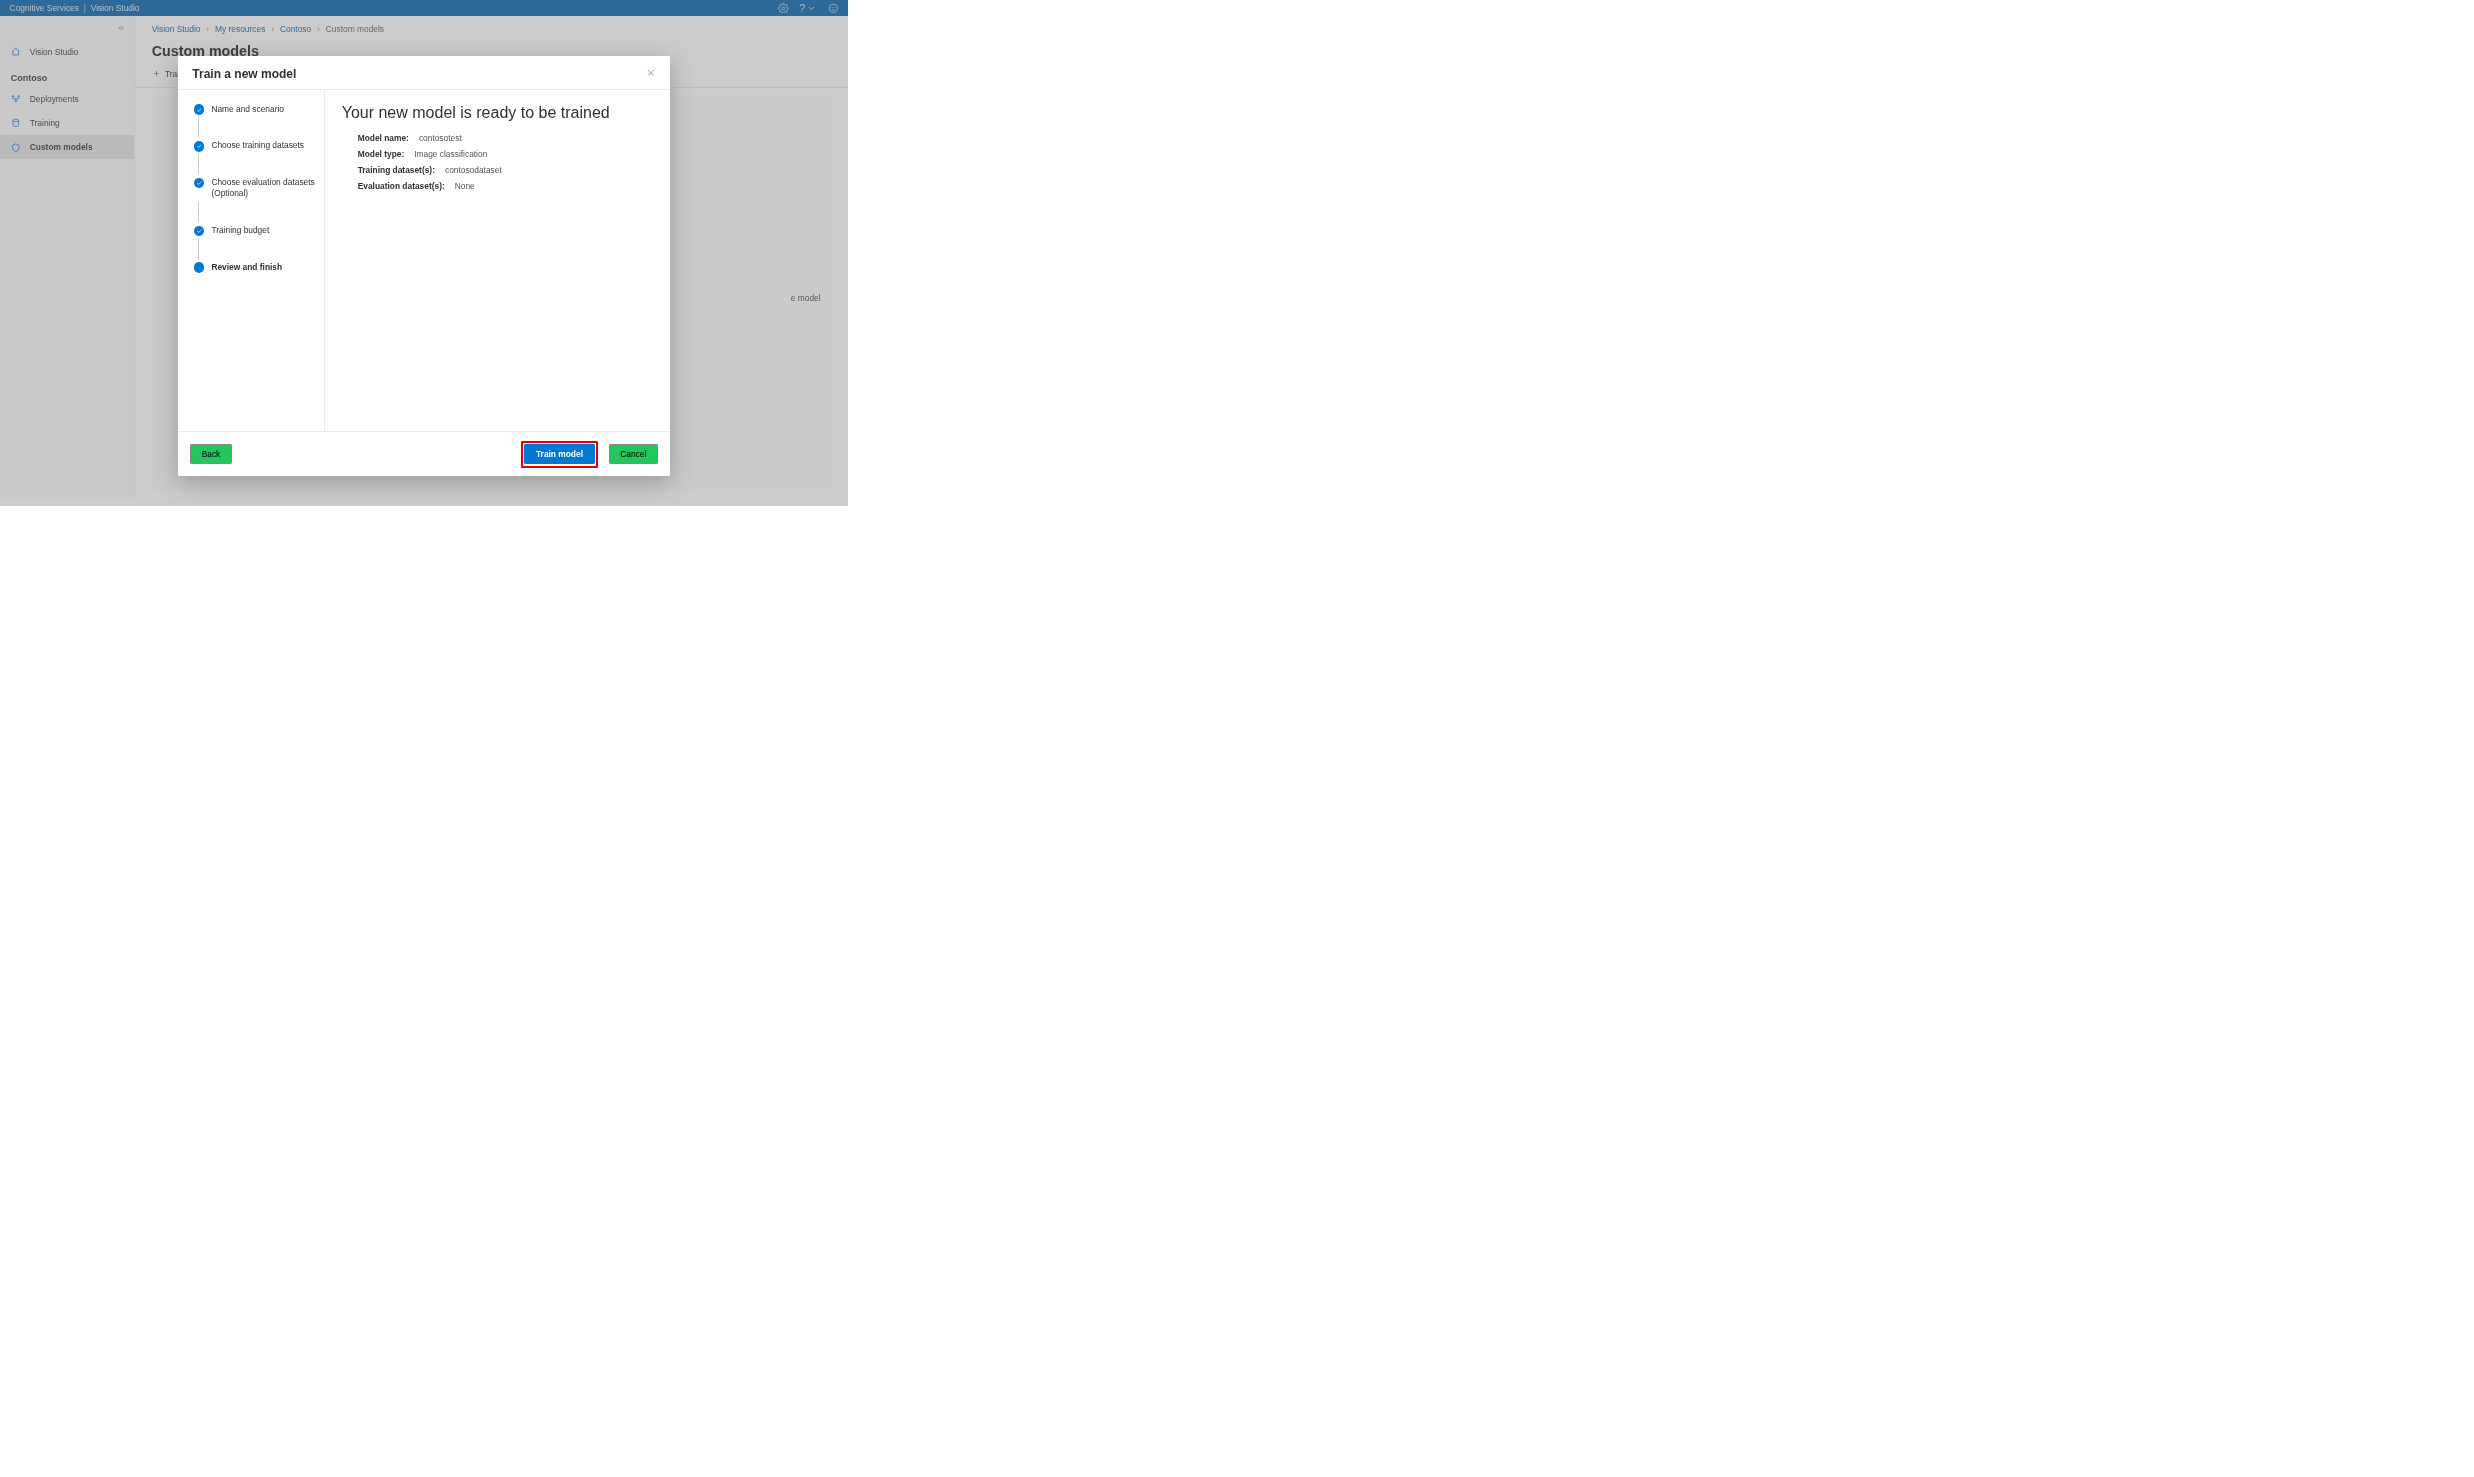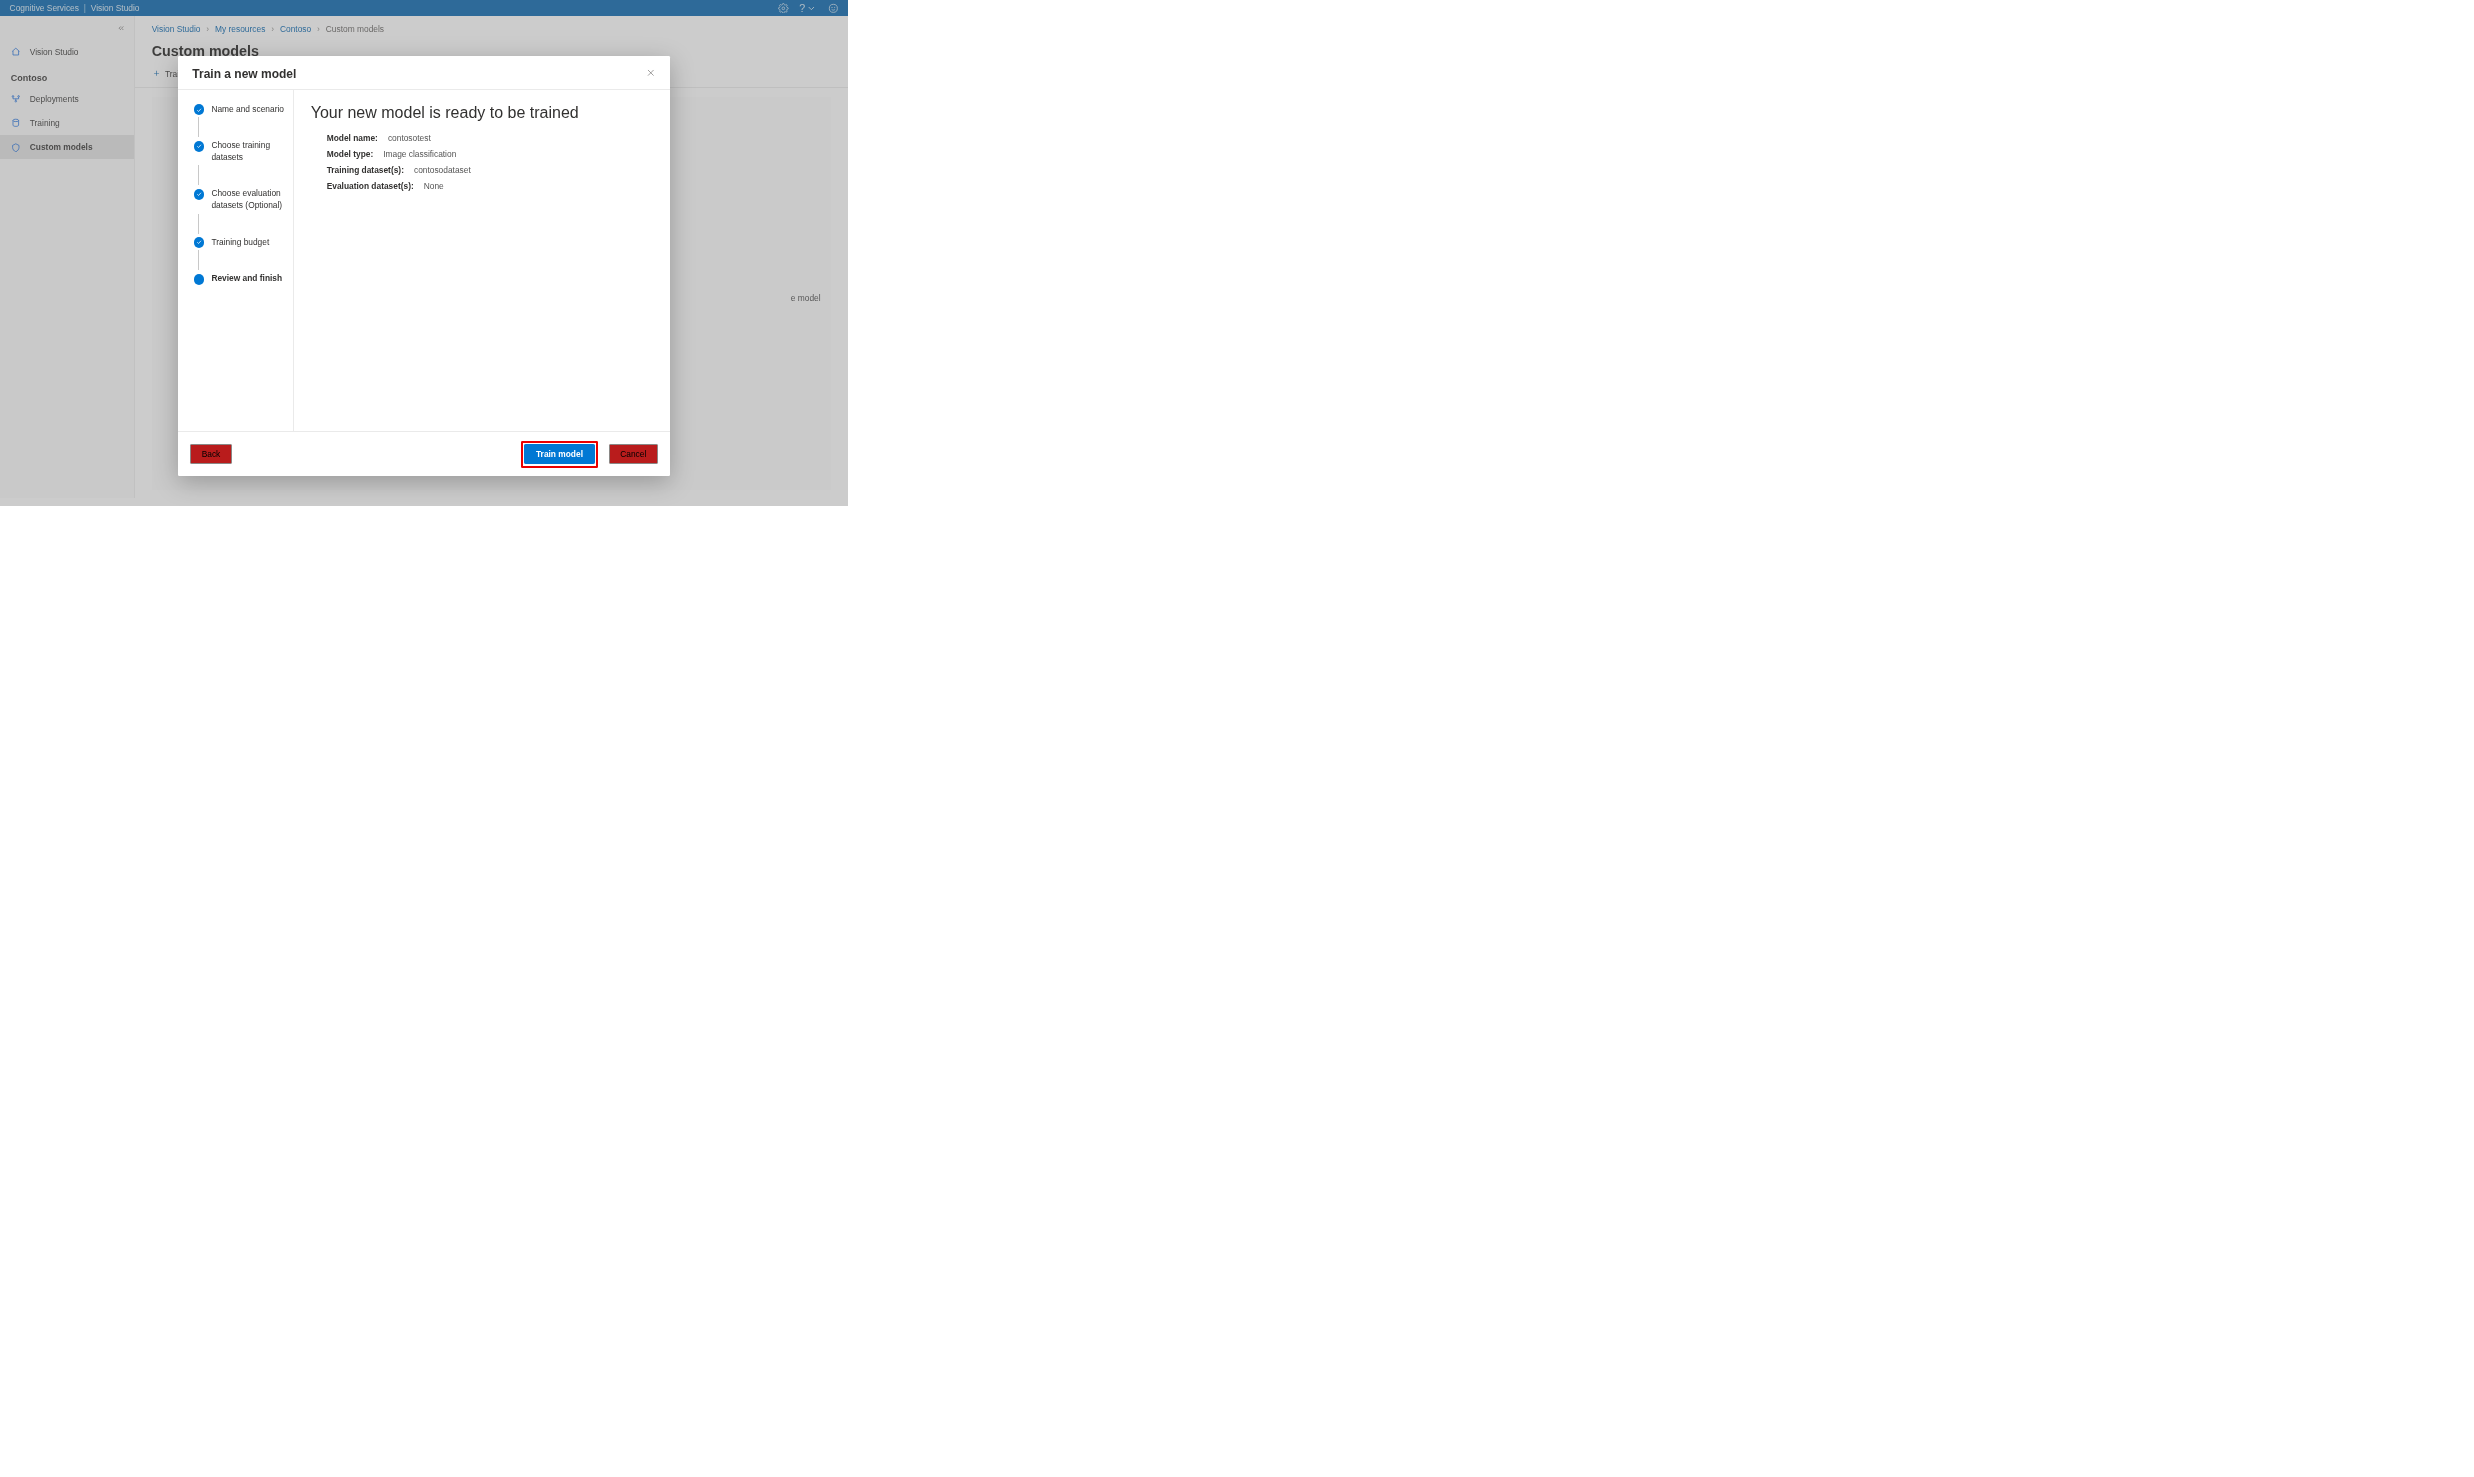--- a/index.html
+++ b/index.html
@@ -109,21 +109,21 @@
   .dialog-header {
     display:flex; align-items:center; justify-content:space-between;
     padding: 10.7px 14.3px 8.4px;
     border-bottom:0.6px solid #eaeaea;
   }
   .dialog-title { font-size:12px; font-weight:600; }
   .dialog-close { cursor:pointer; color:#605e5c; }
 
   .dialog-body { flex:1; display:flex; overflow:hidden;}
   .stepper-col {
-    width: 116px; border-right:0.6px solid #eaeaea;
+    width: 147px; border-right:0.6px solid #eaeaea;
     padding: 13px 6px 13px 15.5px;
   }
   .step {
     display:flex; align-items:flex-start; gap:7.2px;
     position:relative;
   }
   .step .dot {
     width:10.7px; height:10.7px; border-radius:50%;
     background:#0078d4; flex:none; margin-top:1.2px;
     display:flex; align-items:center; justify-content:center;
@@ -142,21 +142,21 @@
   .kv .v { color:#555;}
 
   .dialog-footer {
     border-top:0.6px solid #eaeaea;
     display:flex; align-items:center; justify-content:space-between;
     padding: 8.4px 12px;
   }
   .footer-right { display:flex; gap:10.7px; align-items:center;}
   .btn {
     padding: 4.2px 10.7px; font-size:8.4px; border-radius:1.2px;
-    border:0.6px solid #8a8886; background:#b91c1c; cursor:pointer;
+    border:0.6px solid #8a8886; background:#22c55e; cursor:pointer;
   }
   .btn.primary { background:#0078d4; border-color:#0078d4; color:#fff; font-weight:600;}
   .highlight-ring {
     border:2.4px solid #ea0000; padding:1.2px; border-radius:1.2px;
     display:inline-flex;
   }
 </style>
 </head>
 <body>
 

